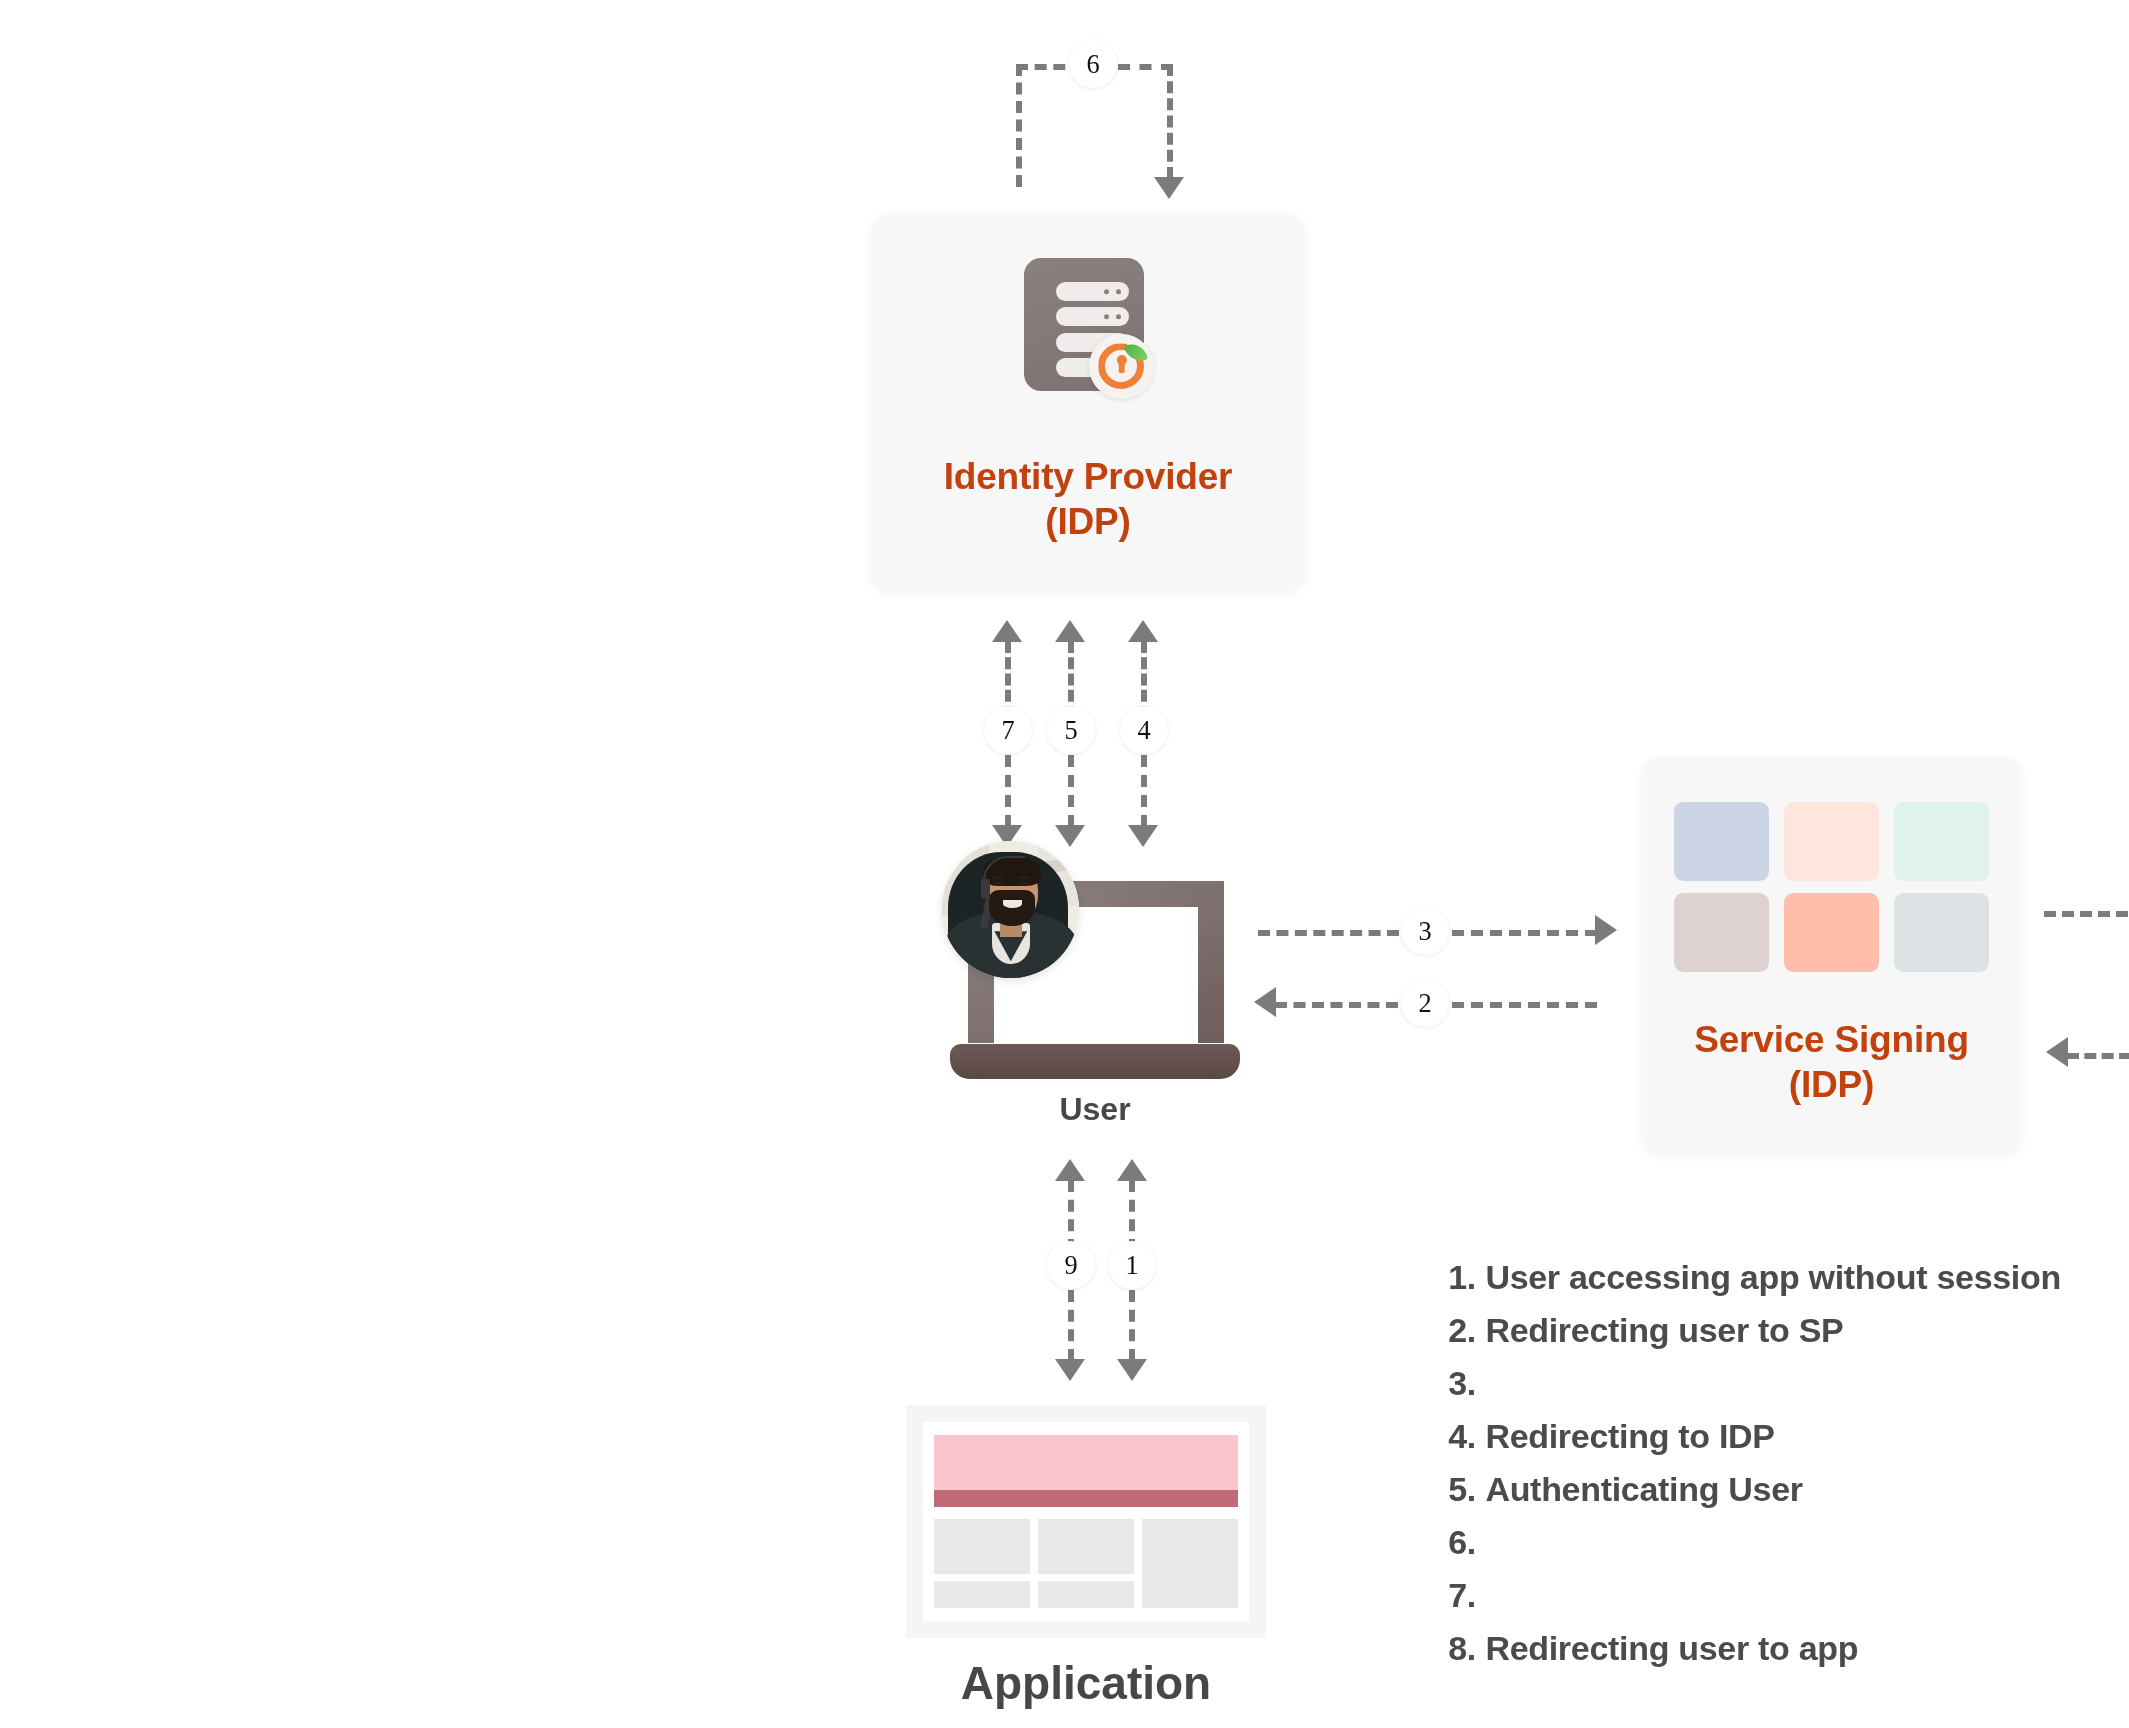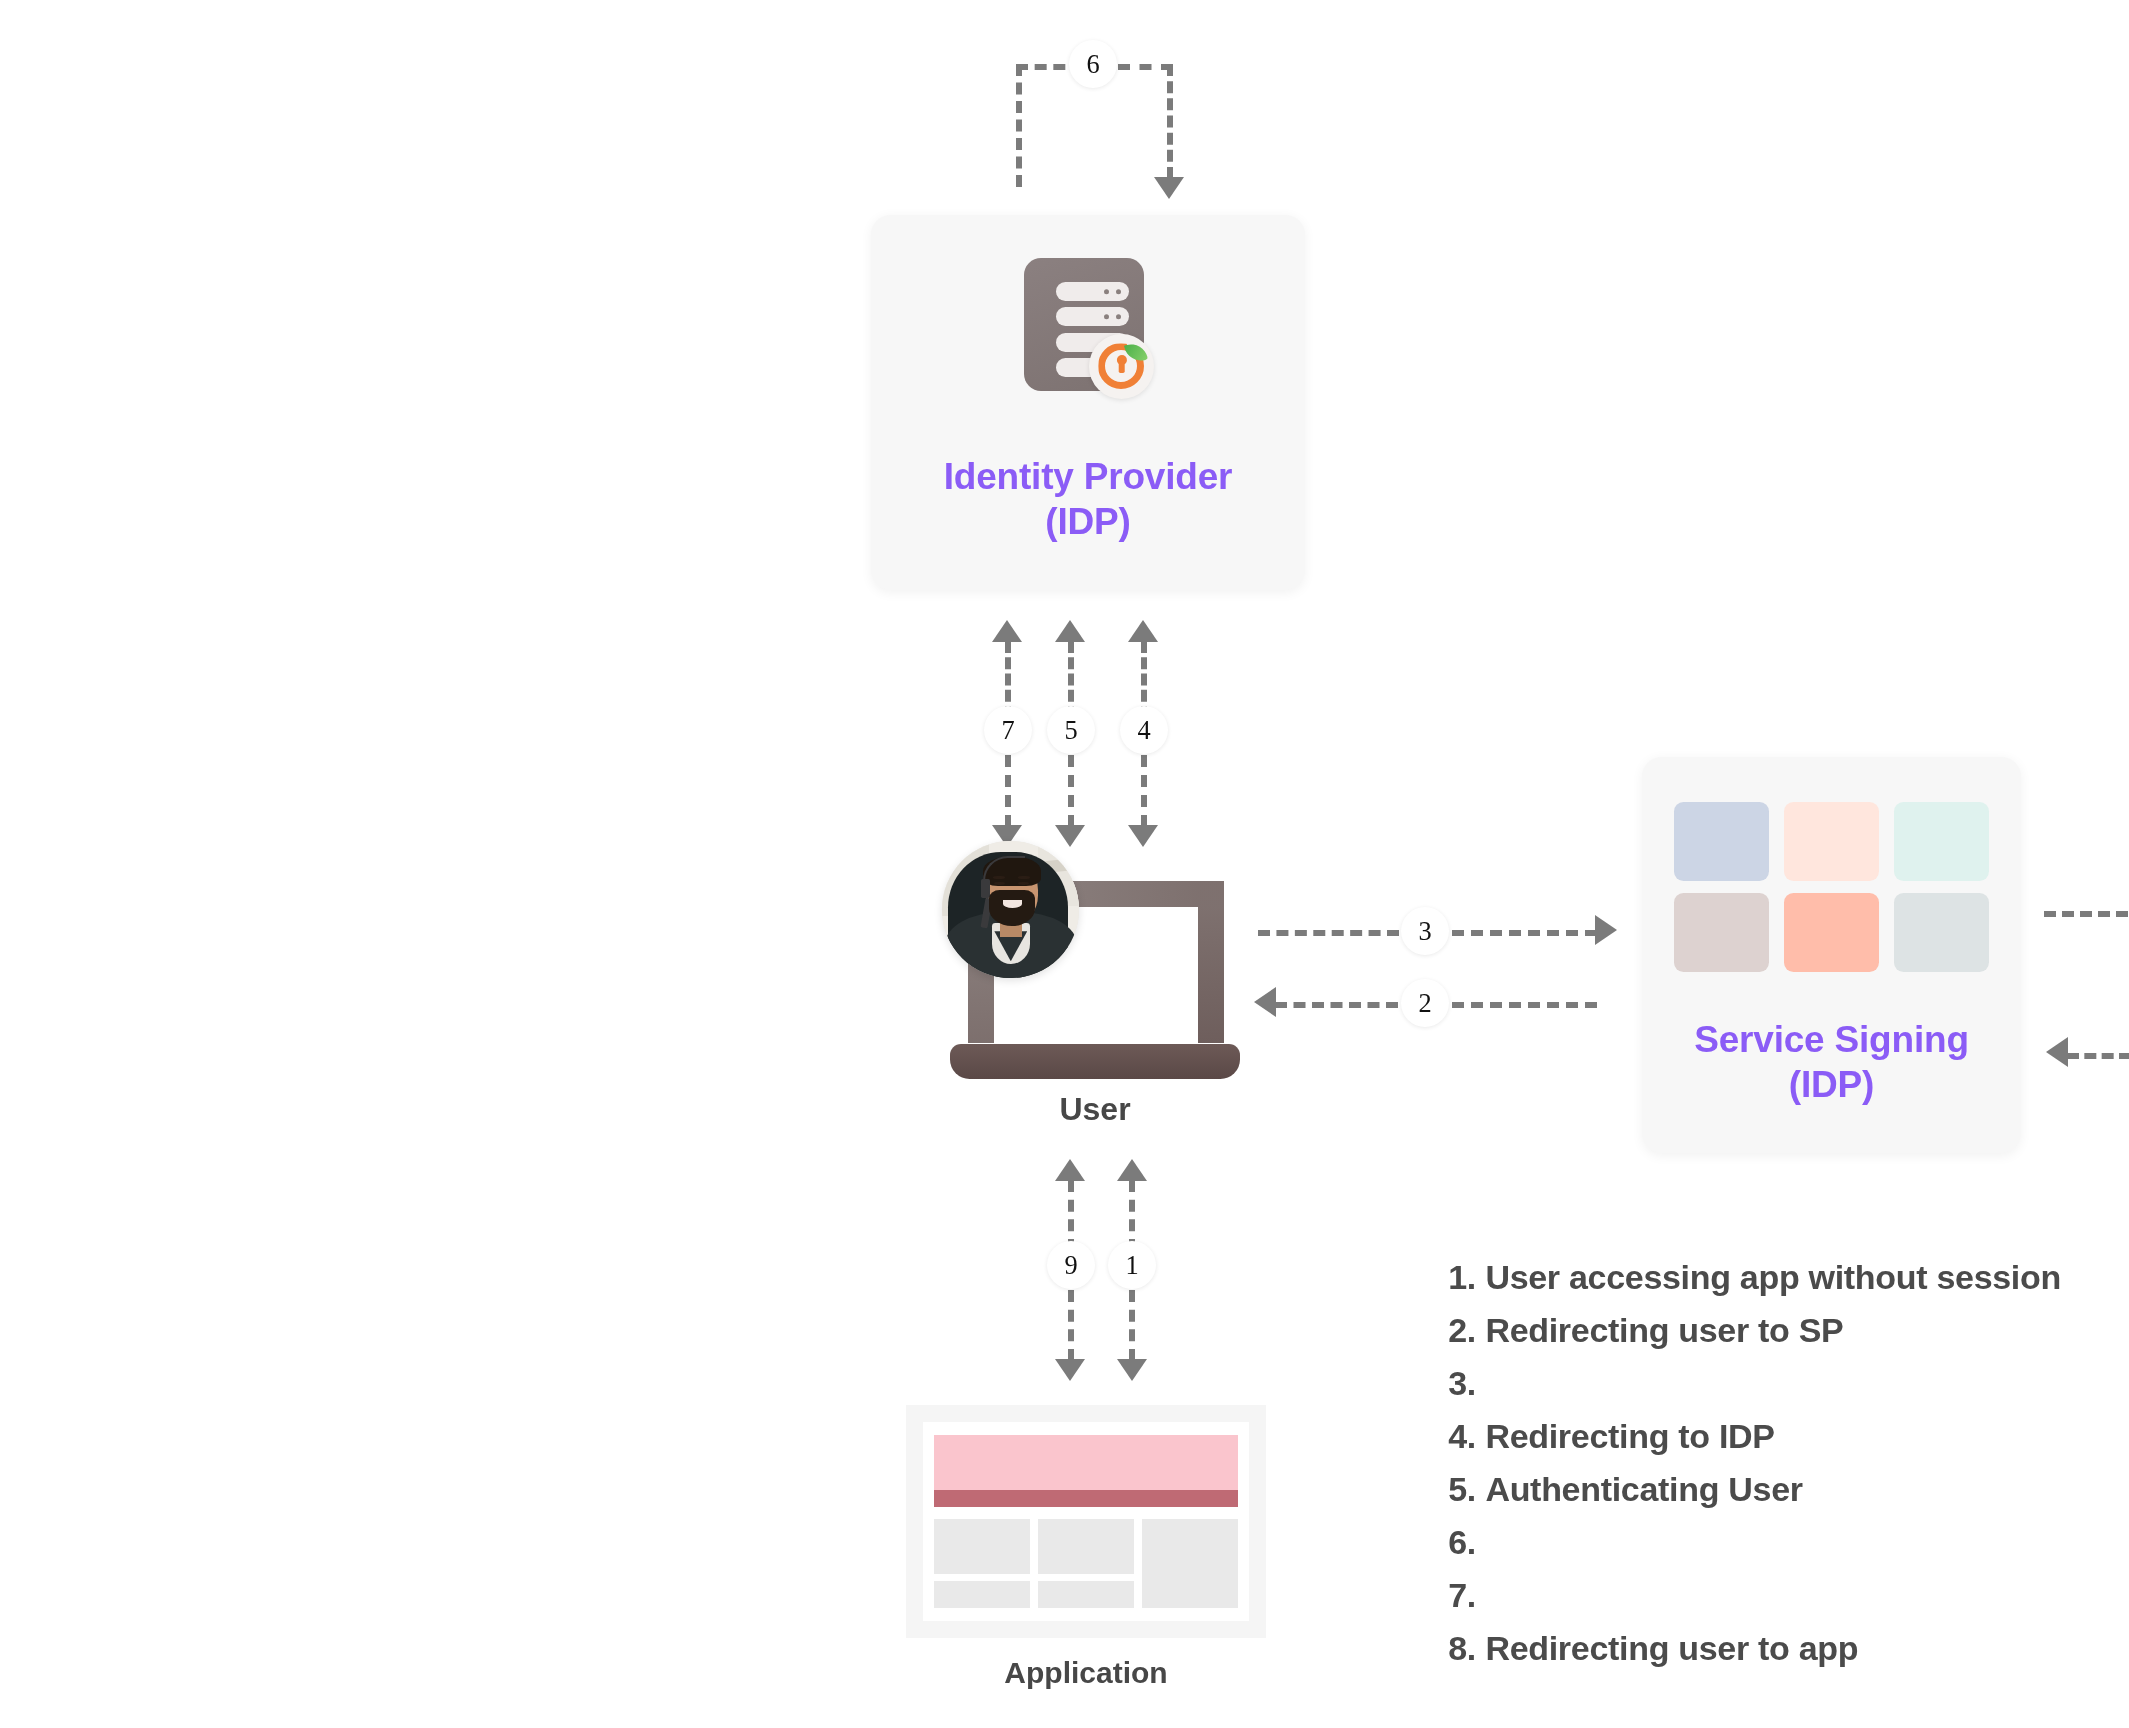--- a/index.html
+++ b/index.html
@@ -28,21 +28,21 @@
     border-radius: 19.6px;
     box-shadow: 0 2.6px 12px rgba(0,0,0,0.055);
     display: flex;
     flex-direction: column;
     align-items: center;
   }
 
   .node-title {
     font-size: 37px;
     font-weight: bold;
-    color: #8b5cf6;
+    color: #c2410c;
     text-align: center;
     line-height: 1.22;
     letter-spacing: -0.2px;
   }
 
   
   #idp-card {
     left: 871px; top: 215px;
     width: 434px; height: 375px;
     justify-content: flex-start;
@@ -306,21 +306,21 @@
     grid-template-rows: 55px 27px;
     gap: 6.8px 8.5px;
     flex: 1;
   }
   .app-blk { background: #e9e9e9; }
   .app-blk.tall { grid-row: span 2; }
   #app-label {
     width: 360px;
     text-align: center;
     margin-top: 18px;
-    font-size: 30px;
+    font-size: 46px;
     font-weight: bold;
     color: #474747;
   }
 
   
   .dline-v {
     position: absolute;
     width: 0;
     border-left: 6.4px dashed #7b7b7b;
   }

